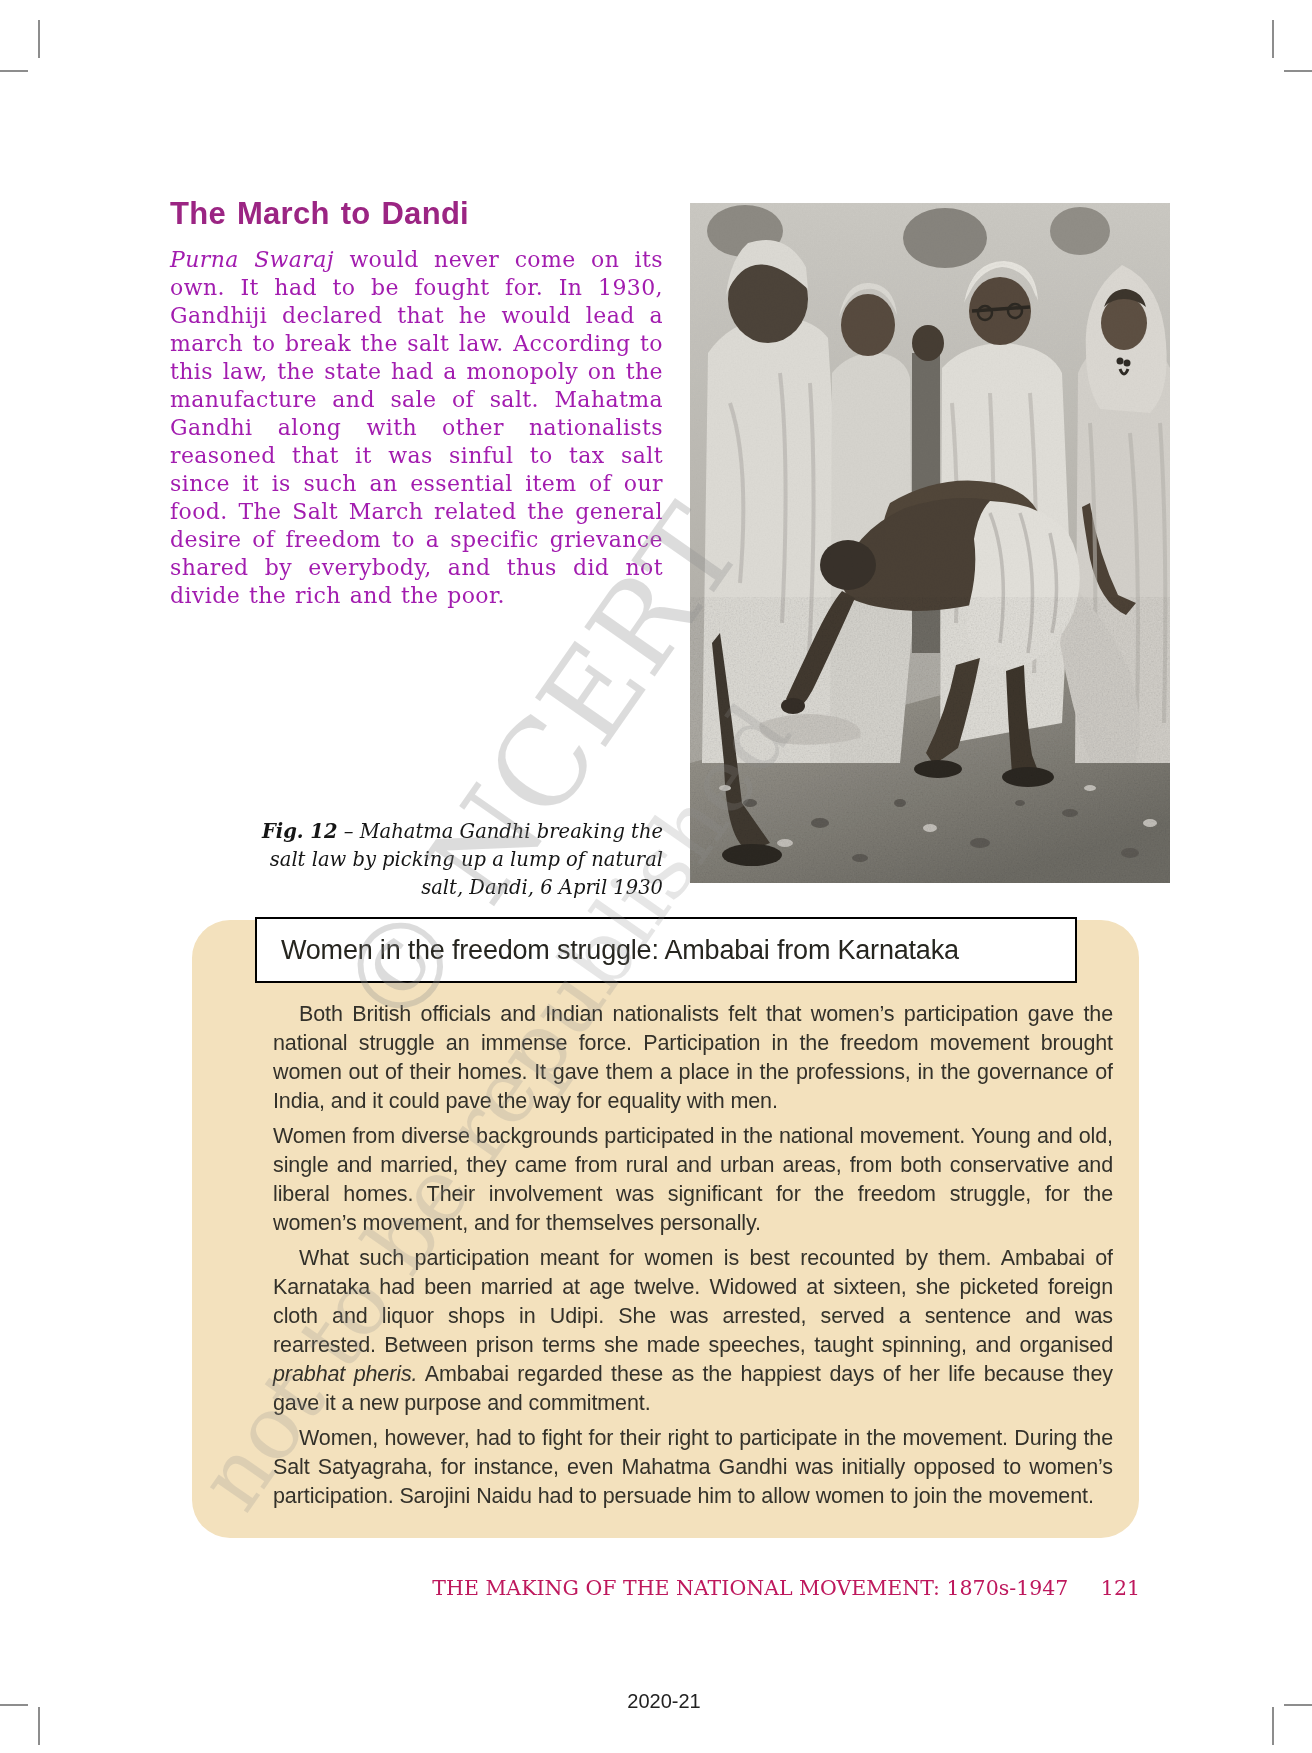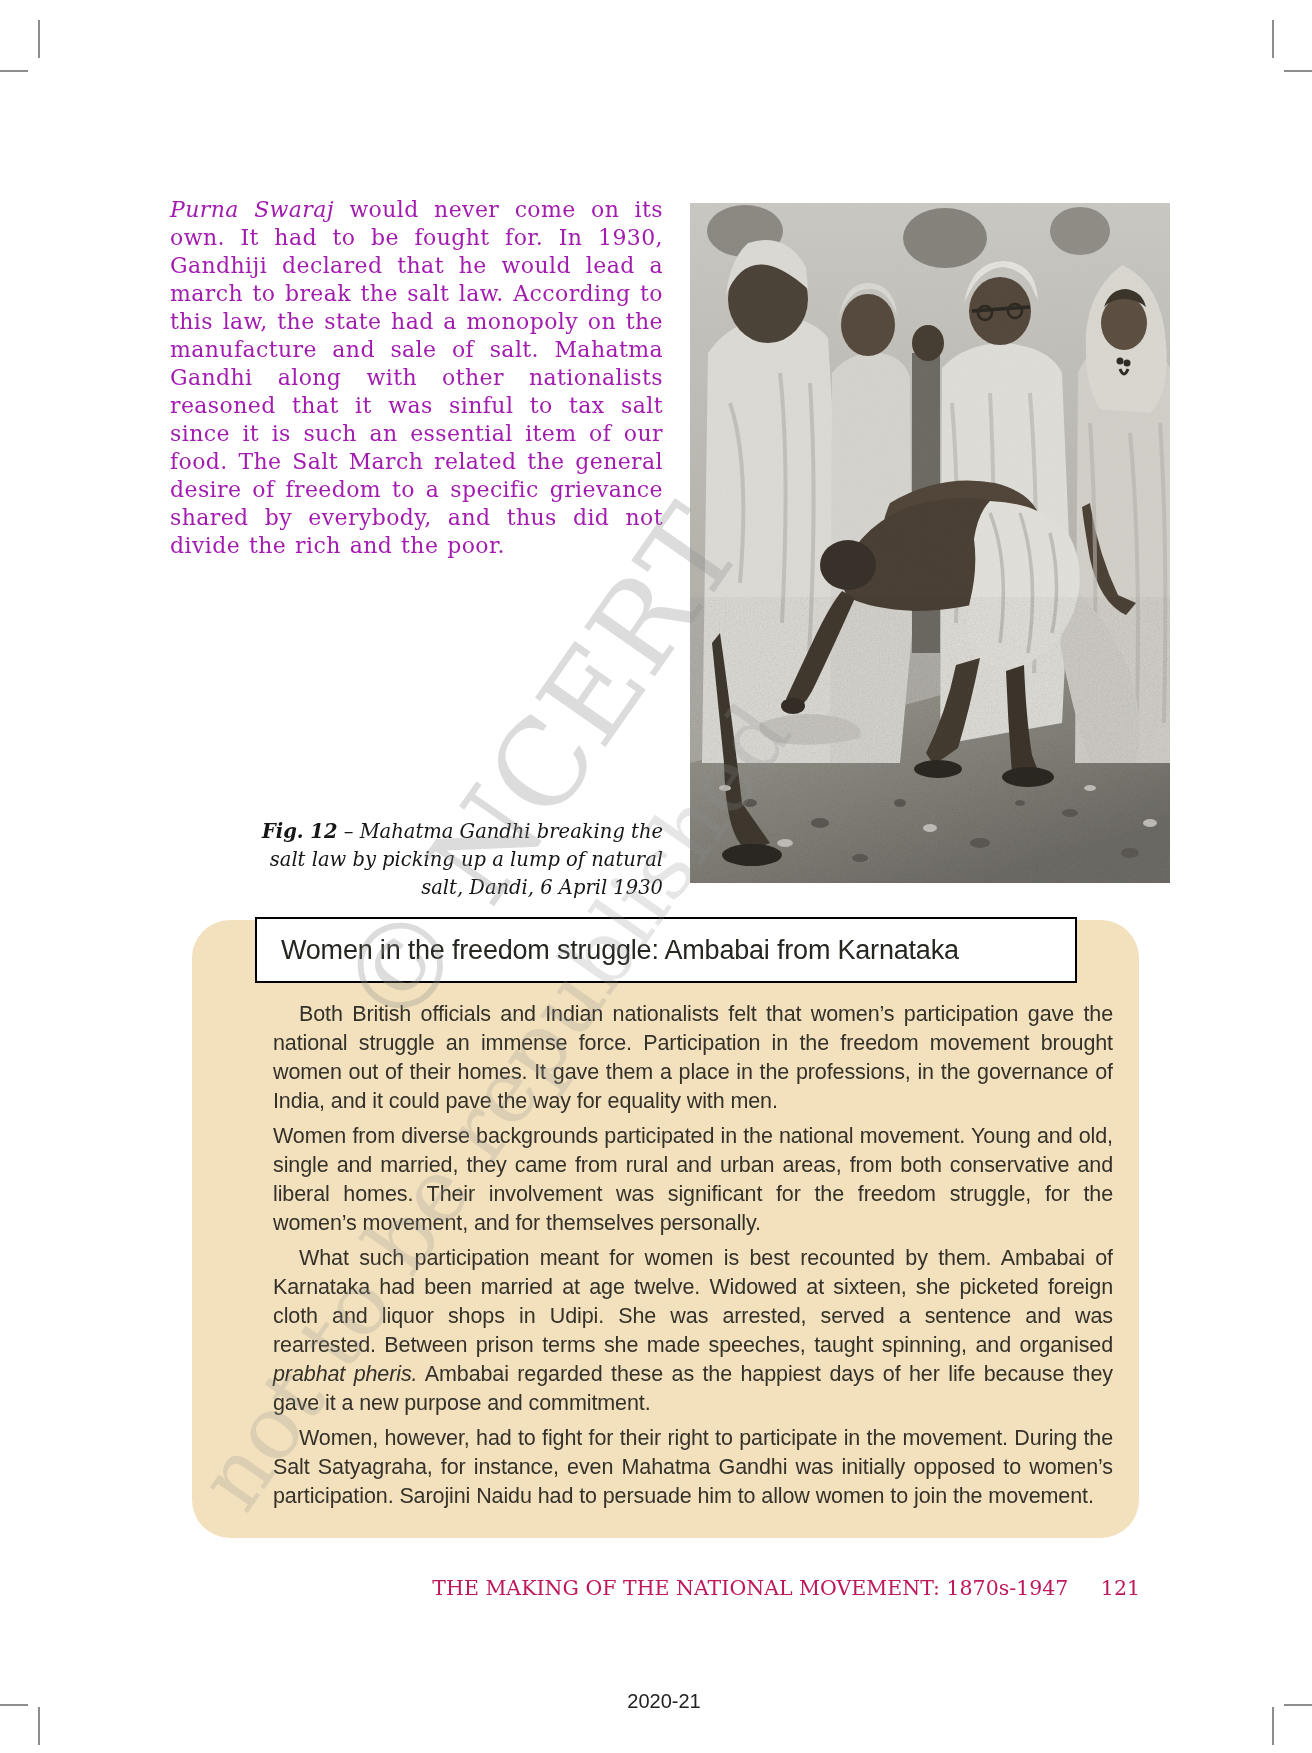--- a/index.html
+++ b/index.html
@@ -93,20 +93,21 @@
   <div class="crop" style="left:38px;  top:20px;   width:2px;  height:38px;"></div>
   <div class="crop" style="left:0;     top:70px;   width:28px; height:2px;"></div>
   <div class="crop" style="left:1272px;top:20px;   width:2px;  height:38px;"></div>
   <div class="crop" style="left:1284px;top:70px;   width:28px; height:2px;"></div>
   <div class="crop" style="left:38px;  top:1707px; width:2px;  height:38px;"></div>
   <div class="crop" style="left:0;     top:1704px; width:28px; height:2px;"></div>
   <div class="crop" style="left:1272px;top:1707px; width:2px;  height:38px;"></div>
   <div class="crop" style="left:1284px;top:1704px; width:28px; height:2px;"></div>
 
   <div class="main-col">
+    <h1 class="section-title">The March to Dandi</h1>
     <div>
         <p class="para"><em>Purna Swaraj</em><span> would never come on its own. It had to be fought for. In 1930, Gandhiji declared that he would lead a march to break the salt law. According to this law, the state had a monopoly on the manufacture and sale of salt. Mahatma Gandhi along with other nationalists reasoned that it was sinful to tax salt since it is such an essential item of our food. The Salt March related the general desire of freedom to a specific grievance shared by everybody, and thus did not divide the rich and the poor.</span></p>
       </div>
   </div>
 
   <p class="fig-caption"><strong>Fig. 12</strong><span> – Mahatma Gandhi breaking the salt law by picking up a lump of natural salt, Dandi, 6 April 1930</span></p>
 
   <div class="photo" role="img" aria-label="Black and white photograph of Mahatma Gandhi bending down to pick up a lump of natural salt at Dandi, surrounded by followers dressed in white khadi">
     <svg viewBox="0 0 480 680" width="480" height="680">
       <defs>

